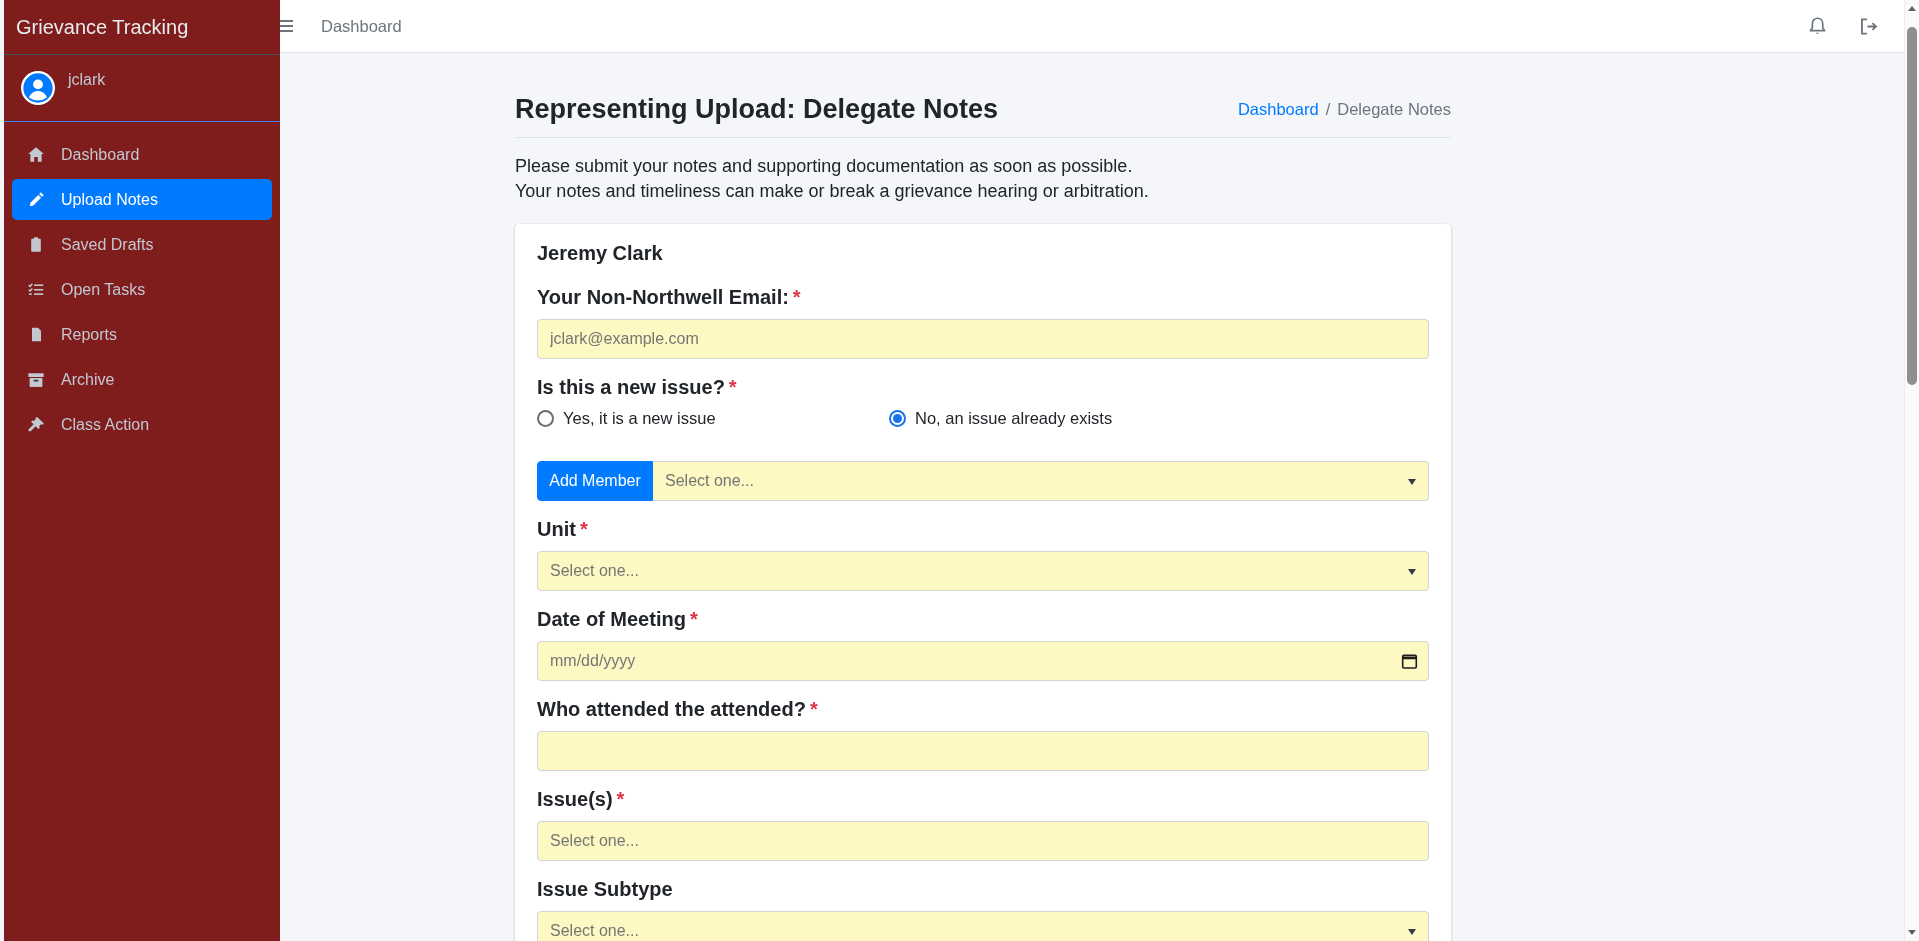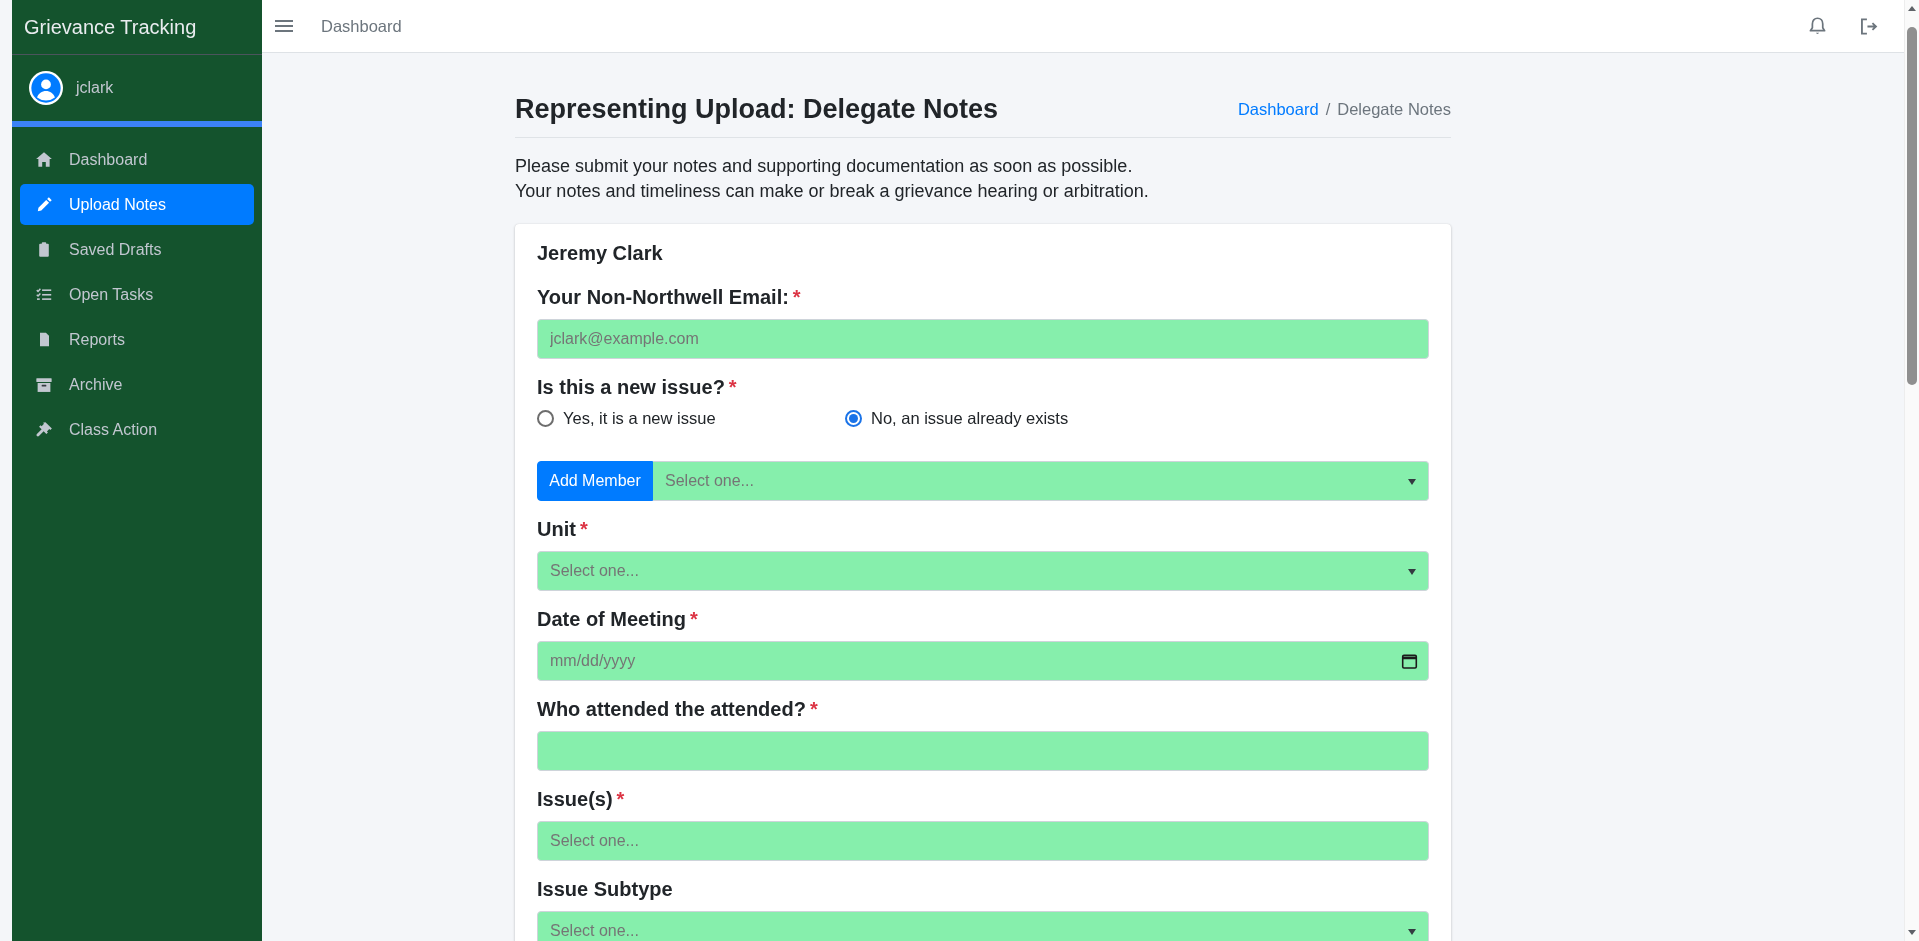--- a/index.html
+++ b/index.html
@@ -2,25 +2,25 @@
 <html><head>
 <meta charset="utf-8">
 <style>
   html,body{margin:0;padding:0;overflow:hidden;}
   body{
     width:1919px;height:941px;position:relative;
     font-family:"Liberation Sans","DejaVu Sans",sans-serif;
     background:#f4f6f9;color:#212529;
   }
   
-  .sidebar{position:absolute;left:12px;top:0;width:250px;height:941px;background:#14532d;z-index:10;}
+  .sidebar{position:absolute;left:4px;top:0;width:276px;height:941px;background:#7f1d1d;z-index:10;}
   .brand{height:55px;display:flex;align-items:center;padding:0 12px;color:#e9ecef;
     font-size:20px;font-weight:400;border-bottom:1px solid #4b545c;box-sizing:border-box;}
-  .user-panel{display:flex;align-items:center;gap:13px;padding:16px 12px 16px 17px;
-    border-bottom:6px solid #3b82f6;}
+  .user-panel{display:flex;align-items:flex-start;gap:13px;padding:16px 12px 16px 17px;
+    border-bottom:1px solid #3b82f6;}
   .avatar{width:34px;height:34px;flex:0 0 34px;}
   .user-name{color:#c2c7d0;font-size:16px;}
   .nav{padding:8px;margin-top:4px;}
   .nav-item{display:flex;align-items:center;height:41px;margin-bottom:4px;border-radius:5px;
     color:#c2c7d0;font-size:16px;padding:0 10px 0 13px;cursor:pointer;box-sizing:border-box;}
   .nav-item .icon{width:22px;margin-right:14px;display:flex;justify-content:center;align-items:center;}
   .nav-item.active{background:#007bff;color:#fff;}
   
   .topbar{position:absolute;left:250px;top:0;right:0;height:53px;background:#fff;
     border-bottom:1px solid #dee2e6;display:flex;align-items:center;box-sizing:border-box;z-index:5;}
@@ -38,33 +38,33 @@
   .head-hr{border:0;border-top:1px solid #dfe3e7;margin:12px 0 16px 0;}
   .intro{font-size:18px;line-height:25px;color:#212529;}
   
   .card{margin-top:20px;background:#fff;border-radius:4px;padding:18px 22px;height:780px;
     box-shadow:0 0 1px rgba(0,0,0,.125),0 1px 3px rgba(0,0,0,.2);box-sizing:border-box;}
   .card-title{font-size:20px;font-weight:700;margin:0 0 21px 0;color:#212529;}
   .form-group{margin-bottom:17px;}
   .form-group.radios{margin-bottom:33px;}
   .field-label{display:block;font-size:20px;font-weight:700;color:#212529;margin-bottom:10px;}
   .req{color:#dc3545;margin-left:4px;font-weight:700;}
-  .control{height:40px;border:1px solid #ced4da;border-radius:4px;background:#86efac;
+  .control{height:40px;border:1px solid #ced4da;border-radius:4px;background:#fef9c3;
     display:flex;align-items:center;padding:16px 12px;font-size:16px;box-sizing:border-box;}
   input.control{width:100%;color:#495057;outline:none;}
   input.control::placeholder{color:#757575;opacity:1;}
   .placeholder{color:#757575;}
   .sel{justify-content:flex-start;position:relative;cursor:pointer;}
   .caret{position:absolute;right:12px;top:50%;margin-top:-2px;width:0;height:0;
     border-left:4.5px solid transparent;border-right:4.5px solid transparent;border-top:6px solid #343a40;}
   .input-group{display:flex;}
   .btn-add{width:116px;height:40px;background:#007bff;color:#fff;border:1px solid #007bff;
     border-radius:4px 0 0 4px;font-size:16px;font-family:inherit;cursor:pointer;flex:0 0 116px;}
   .input-group .sel{flex:1;border-radius:0 4px 4px 0;border-left:none;}
-  .radio-row{display:flex;align-items:flex-start;}
+  .radio-row{display:flex;align-items:flex-start;gap:44px;}
   .radio-opt{display:flex;align-items:center;font-size:16.5px;color:#212529;cursor:pointer;}
   .radio-opt.first{width:308px;flex:0 0 308px;}
   .radio{width:17px;height:17px;border-radius:50%;border:2px solid #6d6d6d;box-sizing:border-box;
     margin-right:9px;position:relative;background:#fff;flex:0 0 17px;}
   .radio.checked{border-color:#1a73e8;}
   .radio.checked::after{content:"";position:absolute;inset:2px;border-radius:50%;background:#1a73e8;}
   .date-ctl{position:relative;}
   .cal-icon{position:absolute;right:10px;top:50%;transform:translateY(-50%);display:flex;cursor:pointer;}
   
   .scrollbar{position:absolute;right:0;top:0;width:15px;height:941px;background:#fafafa;

